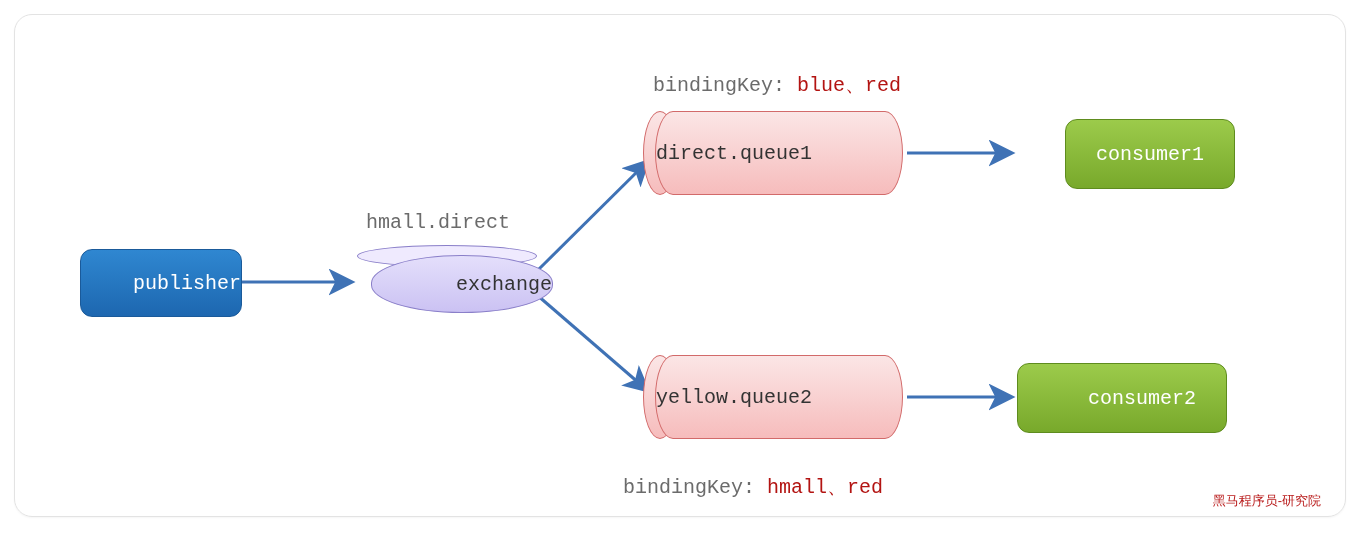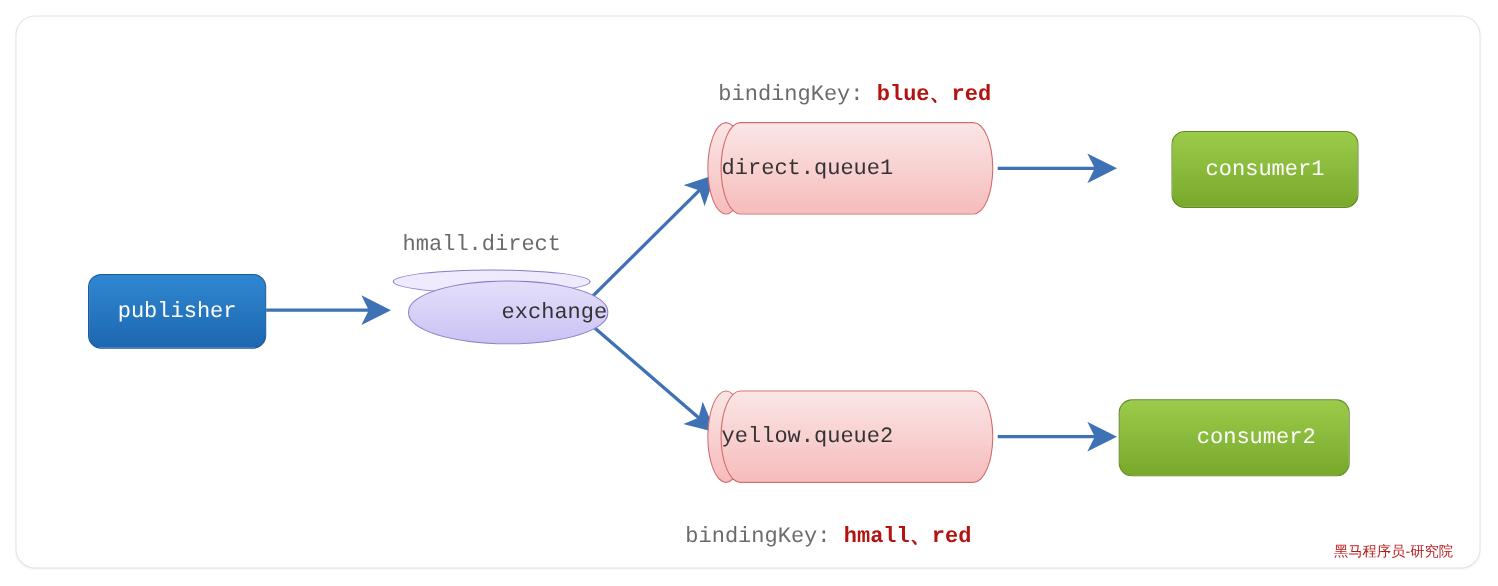--- a/index.html
+++ b/index.html
@@ -32,21 +32,21 @@
     left: 65px;
     top: 234px;
     width: 160px;
     height: 66px;
     border-radius: 12px;
     background: linear-gradient(to bottom, #2f87d1, #1d67b0);
     border: 1px solid #1a5a9a;
     color: #fff;
     display: flex;
     align-items: center;
-    justify-content: center;
+    justify-content: flex-end;
     font-size: 20px;
   }
 
   
   .exchange {
     position: absolute;
     left: 356px;
     top: 240px;
     width: 180px;
     height: 56px;
@@ -137,21 +137,21 @@
   .consumer1 { left: 1002px; top: 104px; margin-left: 48px; }
   .consumer2 { left: 1002px; top: 348px; padding-left: 40px; }
 
   
   .bk {
     position: absolute;
     font-size: 20px;
     color: #6b6b6b;
     white-space: pre;
   }
-  .bk .kw { color: #b31412; font-weight: 700; text-align: center; }
+  .bk .kw { color: #b31412; font-weight: 400; text-align: center; }
   .bk1 { left: 638px; top: 56px; }
   .bk2 { left: 608px; top: 458px; }
 
   .watermark {
     position: absolute;
     right: 24px;
     bottom: 6px;
     font-size: 13px;
     color: #b91c1c;
     font-family: sans-serif;

